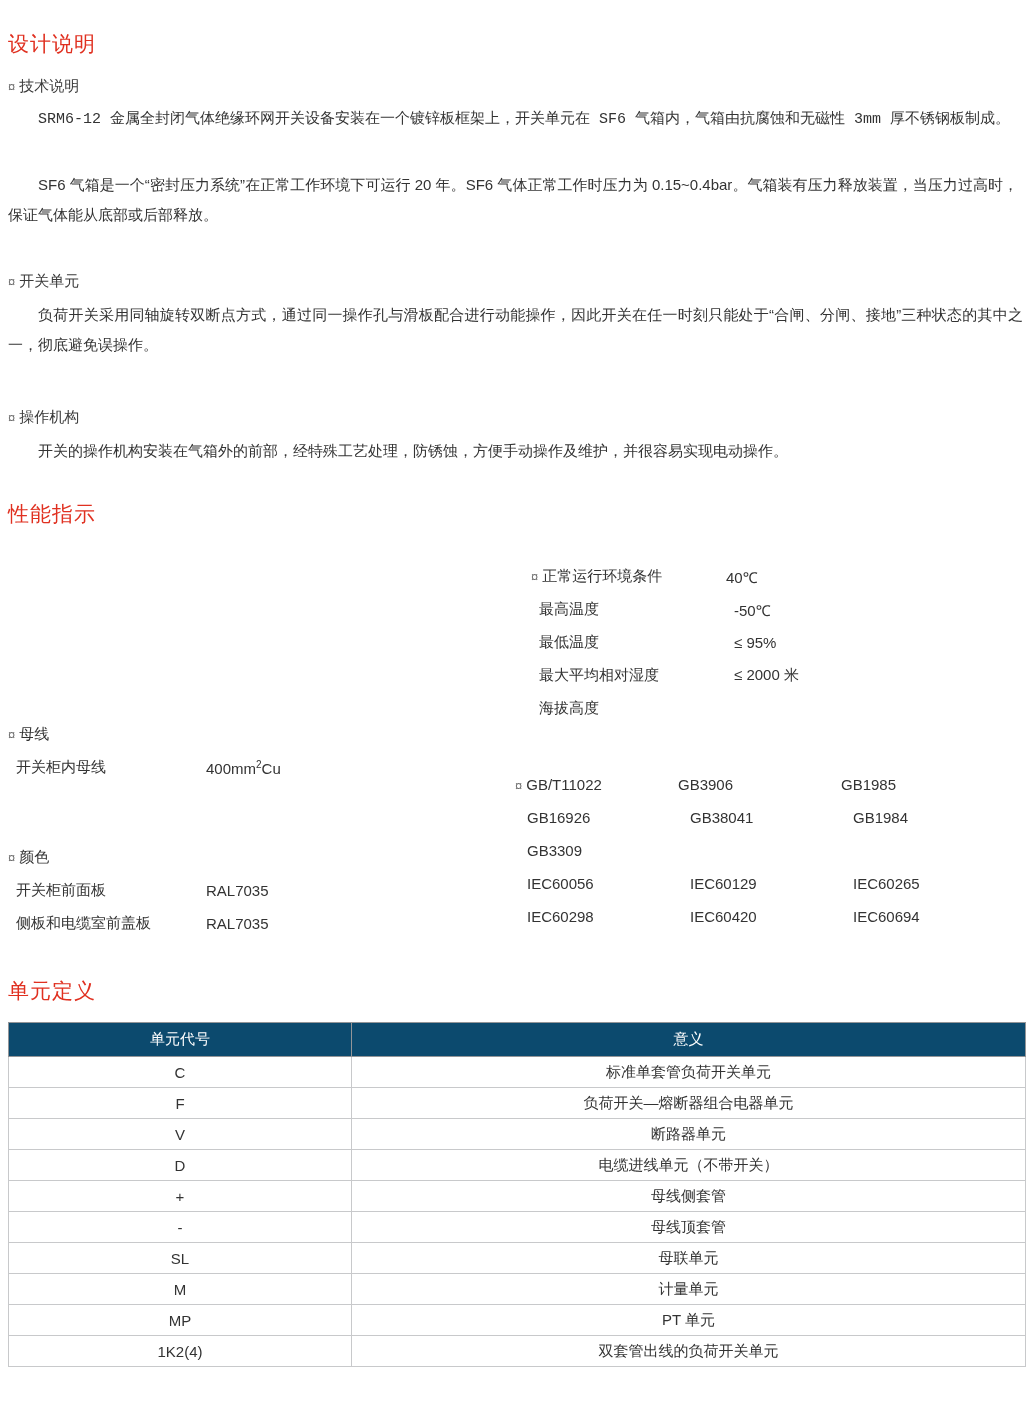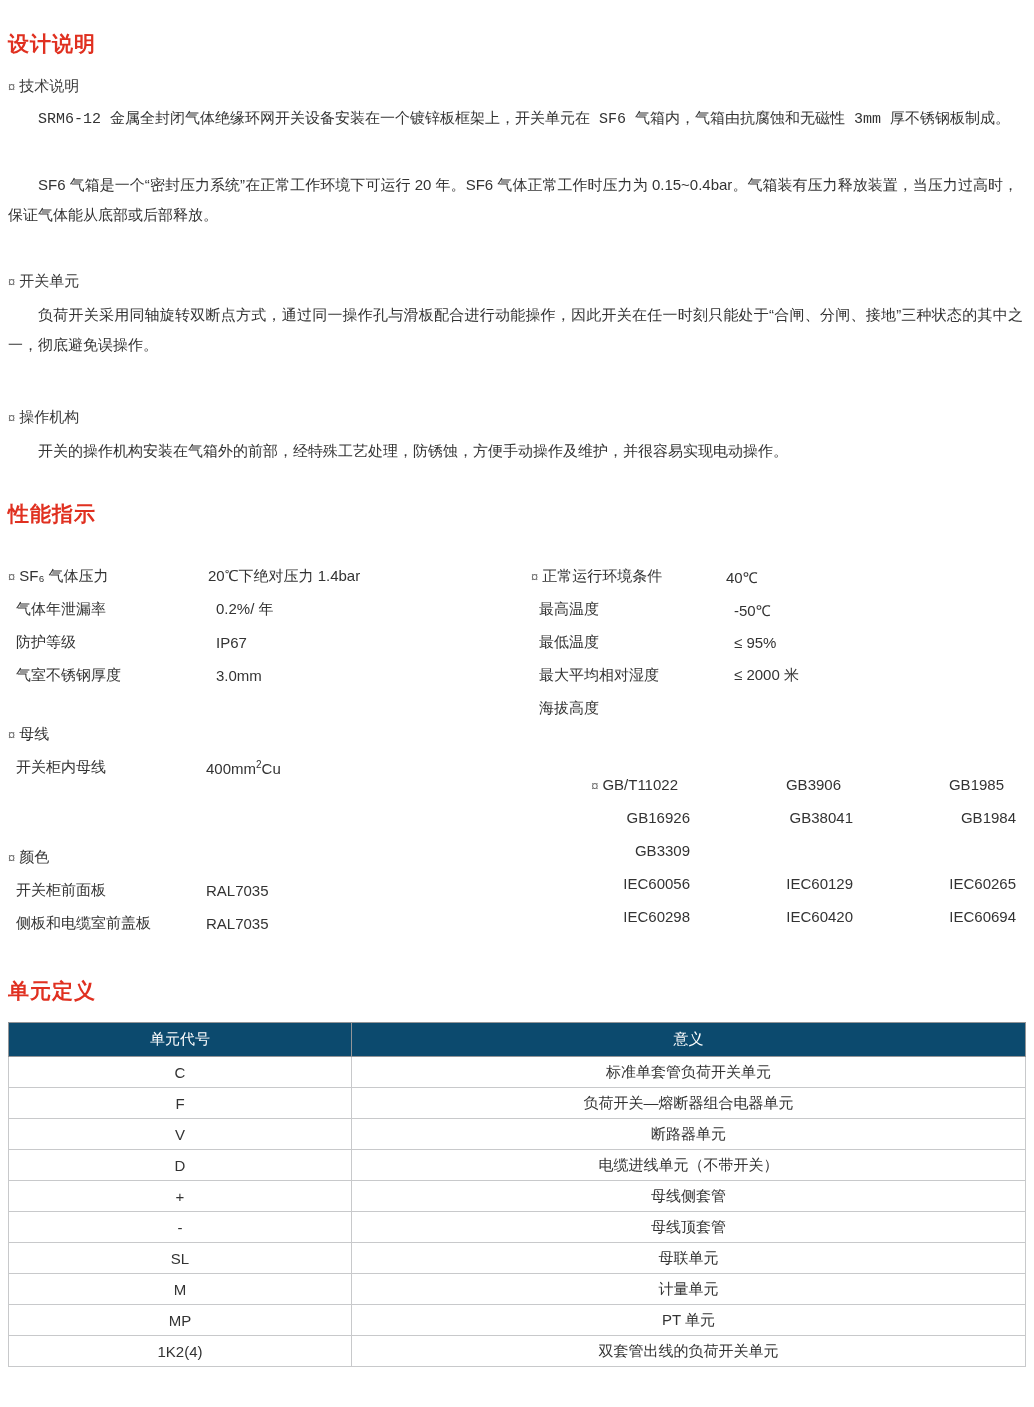--- a/index.html
+++ b/index.html
@@ -18,21 +18,21 @@
   .page {
     position: relative;
     width: 1034px;
     height: 1407px;
     padding: 0;
     box-sizing: border-box;
   }
   .section-title {
     color: #e03020;
     font-size: 21px;
-    font-weight: bold;
+    font-weight: normal;
     letter-spacing: 1px;
   }
   #title-design { position: absolute; left: 8px; top: 30px; }
   #title-perf   { position: absolute; left: 8px; top: 500px; }
   #title-unit   { position: absolute; left: 8px; top: 977px; }
 
   .sub-head {
     font-size: 15px;
     color: #3a3a3a;
   }
@@ -83,21 +83,20 @@
 
   #spec-left-2 .spec-label,
   #spec-left-3 .spec-label { width: 190px; padding-left: 8px; }
   #spec-right-1 .spec-label { width: 195px; padding-left: 8px; margin-left: 16px; }
   #spec-right-1 .spec-row.first .spec-label { padding-left: 0; }
 
   .std-row {
     display: flex;
     height: 33px;
     align-items: center;
-    text-align: right;
   }
   .std-col { width: 163px; }
   .std-col.first { width: 163px; }
   sup { font-size: 10px; }
 
   
   #unit-table {
     position: absolute;
     left: 8px;
     top: 1022px;
@@ -140,38 +139,20 @@
   </div>
   <div class="para indent" id="sw-p1">负荷开关采用同轴旋转双断点方式，通过同一操作孔与滑板配合进行动能操作，因此开关在任一时刻只能处于“合闸、分闸、接地”三种状态的其中之一，彻底避免误操作。</div>
 
   <div class="sub-head" id="op-head">
     <span class="marker">¤</span><span>操作机构</span>
   </div>
   <div class="para indent" id="op-p1">开关的操作机构安装在气箱外的前部，经特殊工艺处理，防锈蚀，方便手动操作及维护，并很容易实现电动操作。</div>
 
   <div class="section-title" id="title-perf">性能指示</div>
 
-  <div class="spec-block" id="spec-left-1">
-    <div class="spec-row">
-      <div class="spec-label"><span class="mk">¤</span><span>SF₆ 气体压力</span></div>
-      <div class="spec-value">20℃下绝对压力 1.4bar</div>
-    </div>
-    <div class="spec-row">
-      <div class="spec-label" style="padding-left:8px">气体年泄漏率</div>
-      <div class="spec-value">0.2%/ 年</div>
-    </div>
-    <div class="spec-row">
-      <div class="spec-label" style="padding-left:8px">防护等级</div>
-      <div class="spec-value">IP67</div>
-    </div>
-    <div class="spec-row">
-      <div class="spec-label" style="padding-left:8px">气室不锈钢厚度</div>
-      <div class="spec-value">3.0mm</div>
-    </div>
-  </div>
 
   <div class="spec-block" id="spec-left-2">
     <div class="block-head">
       <span class="mk">¤</span>
         <span>母线</span>
     </div>
     <div class="spec-row">
       <div class="spec-label">开关柜内母线</div>
       <div class="spec-value">400mm<sup>2</sup>Cu</div>
     </div>

